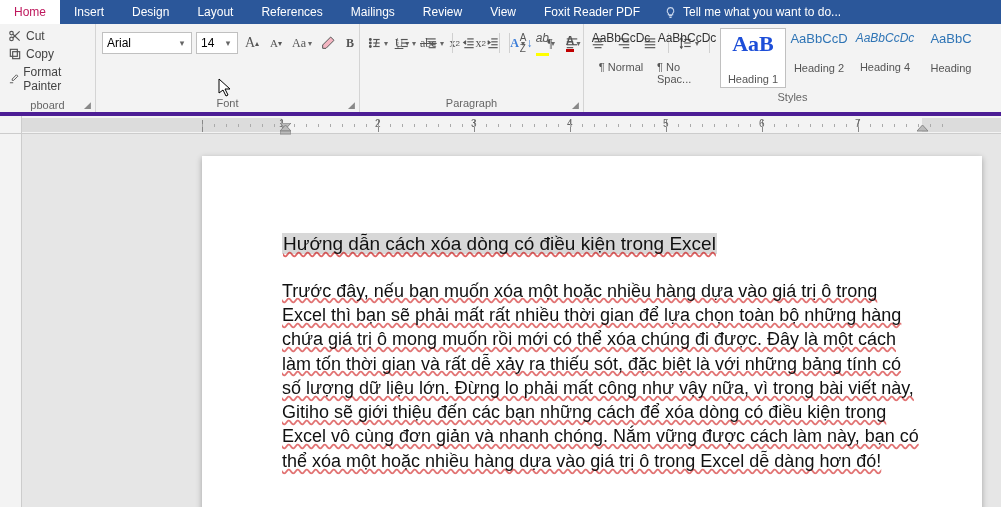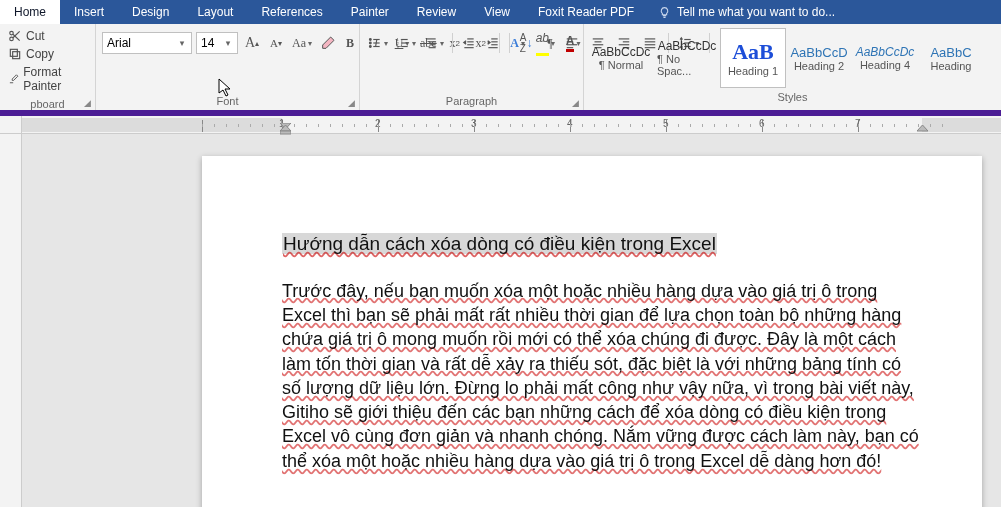--- a/index.html
+++ b/index.html
@@ -21,34 +21,34 @@
     color: #fff;
     align-items: stretch;
   }
   .tab {
     padding: 0 14px;
     display: flex;
     align-items: center;
     font-size: 12px;
     cursor: default;
   }
-  .tab.active { background: #fff; color: #0f172a; text-align: center; }
+  .tab.active { background: #fff; color: #be185d; text-align: center; }
   .tell-me {
     display: flex;
     align-items: center;
     color: #ffffff;
     font-size: 12px;
     padding-left: 10px;
     gap: 6px;
   }
   
   .ribbon {
     display: flex;
     height: 92px;
-    border-bottom: 6px solid #4c1d95;
+    border-bottom: 4px solid #4c1d95;
     background: #f3f3f3;
   }
   .group {
     border-right: 1px solid #d4d4d4;
     display: flex;
     flex-direction: column;
     position: relative;
   }
   .group-body {
     flex: 1;
@@ -87,22 +87,22 @@
     min-width:20px; height:22px; display:flex; align-items:center; justify-content:center;
     color:#555; position:relative; padding:0 2px;
   }
   .btn-icon .car { font-size:8px; color:#666; margin-left:2px; }
   .sep-v { width:1px; height:20px; background:#d0d0d0; margin:0 2px; }
   .btxt { font-family: "Times New Roman", serif; }
   
   .styles-body { display:flex; gap:0; padding:4px 4px 0 4px; }
   .style-item {
     width:66px; height:60px; border:1px solid transparent;
-    display:flex; flex-direction:column; align-items:center; justify-content:center;
-    gap:0; padding:2px;
+    display:flex; flex-direction:column; align-items:center; justify-content:flex-start;
+    gap:16px; padding:2px;
   }
   .style-item.selected { border-color:#c0c0c0; background:#fff; }
   .style-prev { font-size:13px; color:#333; }
   .style-name { font-size:11px; color:#555; }
   
   .doc-wrap {
     position:absolute; left:0; right:0; top:116px; bottom:0;
     background:#e6e6e6; overflow:hidden;
   }
   .ruler-corner {
@@ -165,21 +165,21 @@
 </style>
 </head>
 <body>
 
 <div class="tabs">
   <div class="tab active">Home</div>
   <div class="tab">Insert</div>
   <div class="tab">Design</div>
   <div class="tab">Layout</div>
   <div class="tab">References</div>
-  <div class="tab">Painter</div>
+  <div class="tab">Mailings</div>
   <div class="tab">Review</div>
   <div class="tab">View</div>
   <div class="tab">Foxit Reader PDF</div>
   <div class="tell-me">
     <svg width="13" height="13" viewBox="0 0 24 24" fill="none" stroke="#c8d6ec" stroke-width="2">
         <path d="M9 18h6M10 21h4M12 3a6 6 0 00-4 10.5V16h8v-2.5A6 6 0 0012 3z"></path>
       </svg>
     <span>Tell me what you want to do...</span>
   </div>
 </div>

